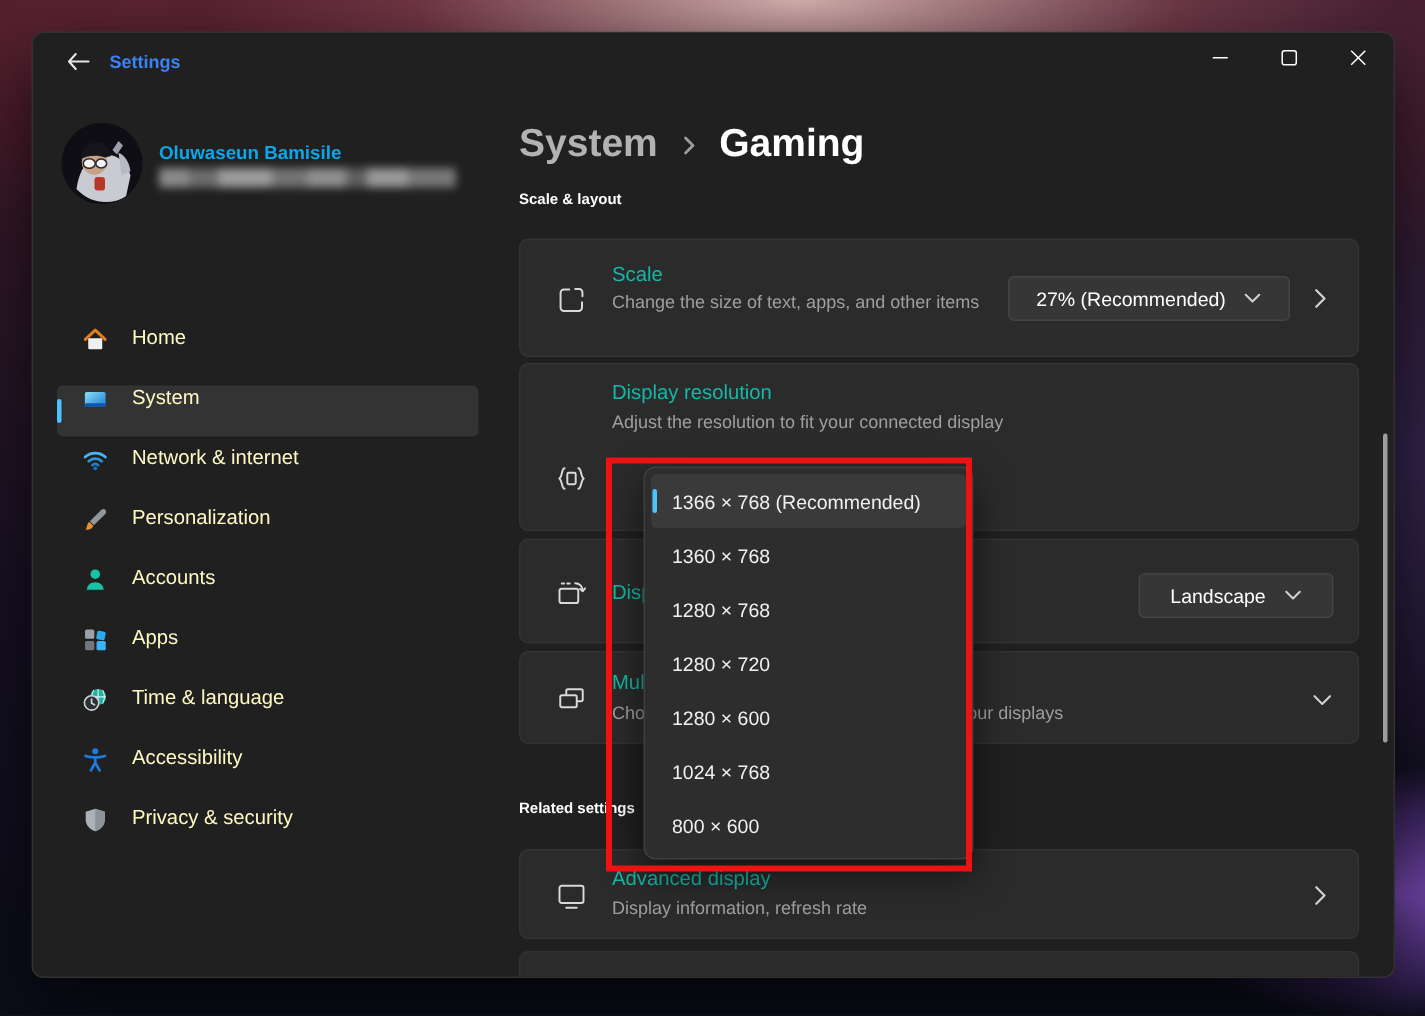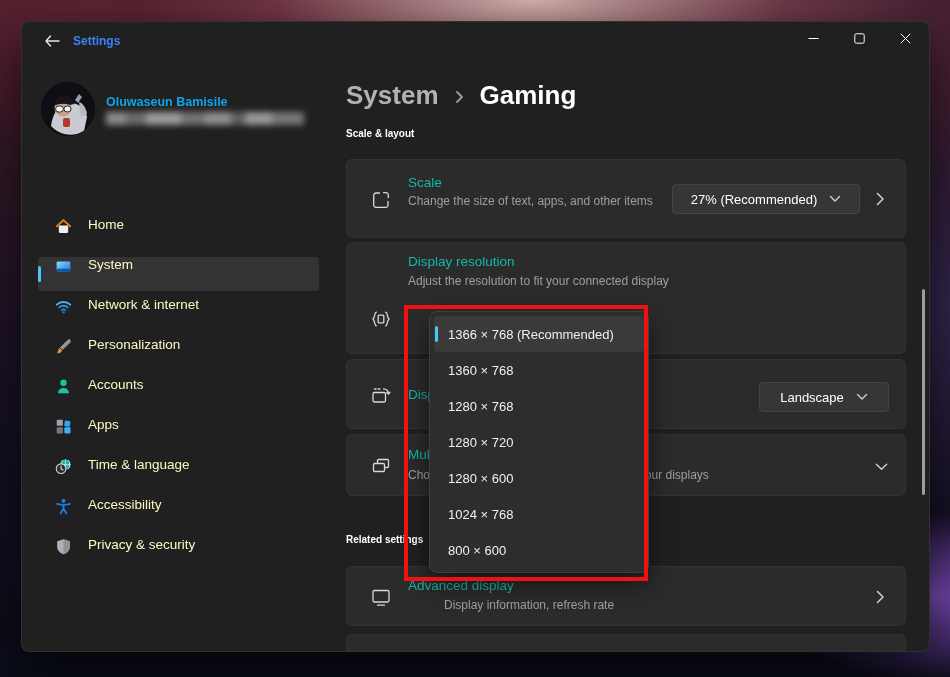--- a/index.html
+++ b/index.html
@@ -330,21 +330,21 @@
     <div class="section-heading" style="top:512px;">Related settings</div>
 
     <div class="card" style="top:544px; height:60px;">
       <span class="card-icon" style="top:19px;">
         <svg width="22" height="22" viewBox="0 0 22 22">
             <rect x="3" y="4.5" width="16" height="11.5" rx="1.5" fill="none" stroke="#d9d9d9" stroke-width="1.3"></rect>
             <path d="M7.5 19.2h7" stroke="#d9d9d9" stroke-width="1.3" stroke-linecap="round"></path>
           </svg>
       </span>
       <div class="card-title" style="top:11px;">Advanced display</div>
-      <div class="card-desc" style="top:31px; width:300px;margin-left:36px;">Display information, refresh rate</div>
+      <div class="card-desc" style="top:31px; width:300px;">Display information, refresh rate</div>
       <span class="chev-right" style="left:525px; top:22px;">
         <svg width="16" height="16" viewBox="0 0 16 16">
             <path d="M5.5 2.5 11 8l-5.5 5.5" fill="none" stroke="#d0d0d0" stroke-width="1.5" stroke-linecap="round" stroke-linejoin="round"></path>
           </svg>
       </span>
     </div>
 
     <div class="card" style="top:612px; height:40px;"></div>
 
   </div>

